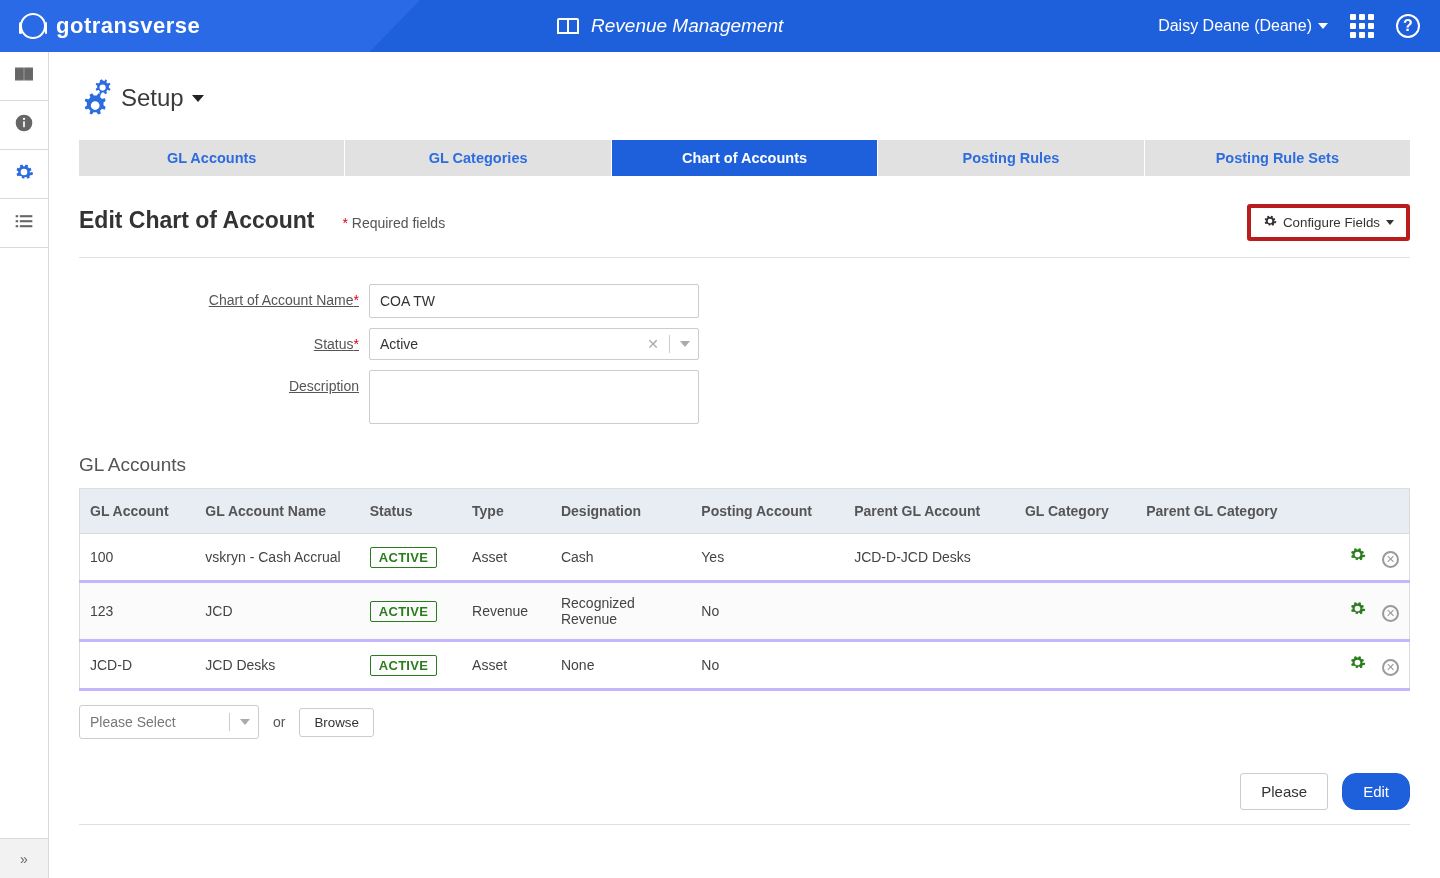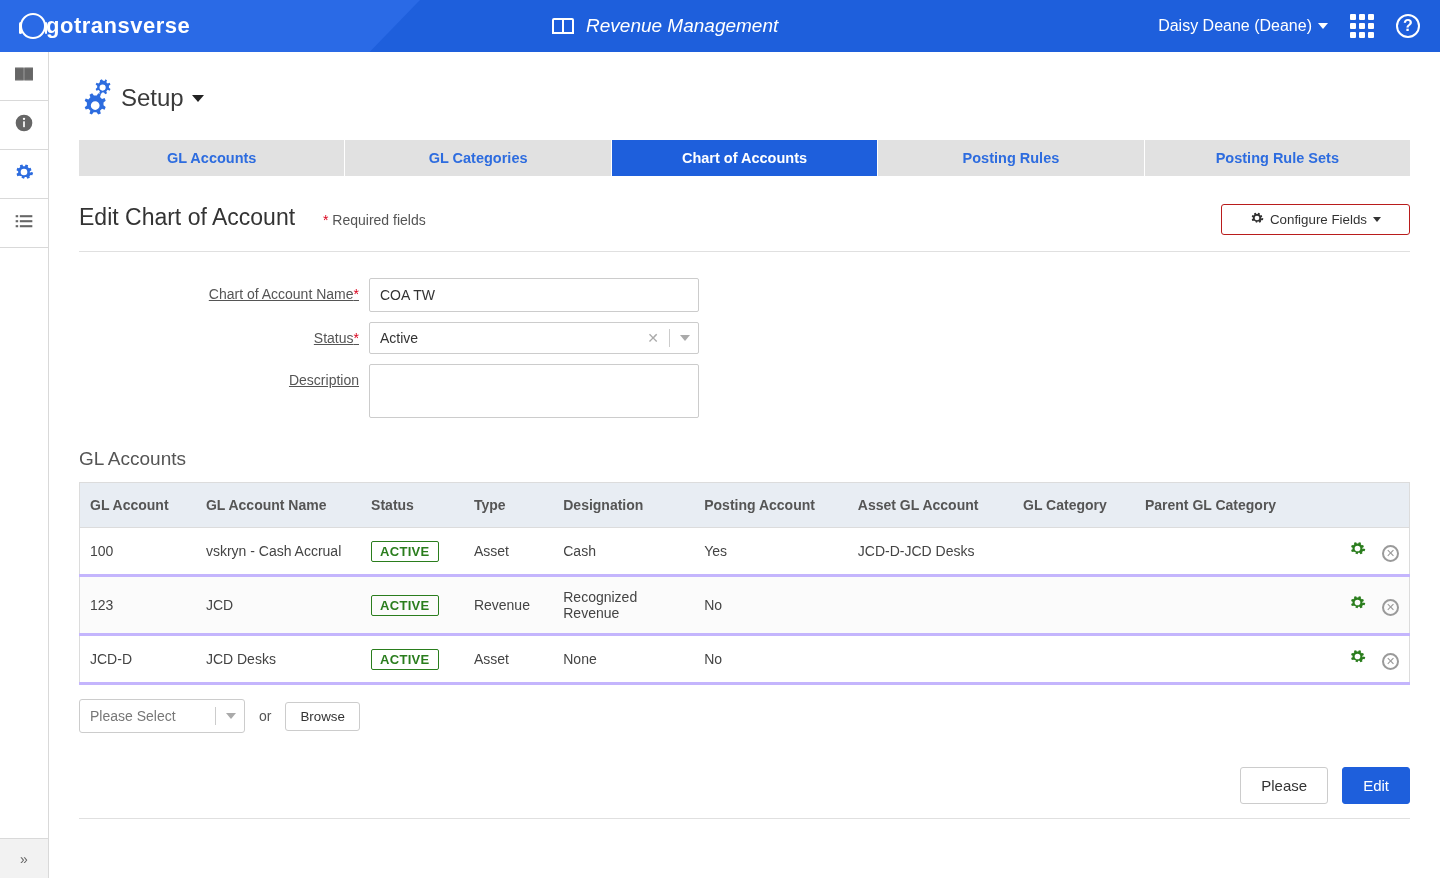--- a/index.html
+++ b/index.html
@@ -47,21 +47,21 @@
   .header::before {
     content: "";
     position: absolute;
     left: 0; top: 0; bottom: 0;
     width: 420px;
     background: var(--blue-light);
     clip-path: polygon(0 0, 100% 0, 88% 100%, 0 100%);
     z-index: 0;
   }
   .header > * { position: relative; z-index: 1; }
-  .header-left { display: flex; align-items: center; font-size: 22px; font-weight: 600; letter-spacing: 0.5px;}
+  .header-left { display: flex; align-items: center; gap: 10px; font-size: 22px; font-weight: 600; letter-spacing: 0.5px;}
   .header-center { display: flex; align-items: center; gap: 12px; font-size: 19px; font-style: italic; font-weight: 500;}
   .header-right { display: flex; align-items: center; gap: 22px; font-size: 16px; margin-left: 18px; }
   .logo-mark { width: 26px; height: 26px; border: 2.5px solid #fff; border-radius: 50%; position: relative; }
   .logo-mark::before, .logo-mark::after {
     content: ""; position: absolute; background: #fff;
   }
   .logo-mark::before { width: 2.5px; height: 12px; left: -3px; top: 7px; border-radius: 2px;}
   .logo-mark::after  { width: 2.5px; height: 12px; right: -3px; top: 7px; border-radius: 2px;}
   .book-icon { width: 22px; height: 16px; border: 2px solid #fff; border-radius: 2px 2px 0 0; position: relative; }
   .book-icon::after { content:""; position:absolute; width:2px; background:#fff; top:0; bottom:0; left:50%; transform:translateX(-50%);}
@@ -118,27 +118,27 @@
     font-weight:600;
     font-size: 14.5px;
     cursor:pointer;
     border-right: 1px solid #fff;
   }
   .tab:last-child { border-right: none; }
   .tab.active { background: var(--blue); color:#fff; }
 
   
   .section-head { display:flex; justify-content:space-between; align-items: baseline; padding: 28px 0 16px 0; border-bottom: 1px solid #e0e0e0;}
-  .section-title { font-size: 23px; font-weight: 400; color:#333; margin-right: 24px;}
+  .section-title { font-size: 23px; font-weight: 700; color:#333; margin-right: 24px;}
   .required-note { color:#555; font-size: 14px;}
   .required-star { color: #d9001b; }
   .configure-btn {
-    border: 1px solid #b91c1c;
+    border: 4px solid #b91c1c;
     background:#fff;
-    padding: 6px 28px;
+    padding: 6px 12px;
     border-radius: 3px;
     display:flex; align-items:center; gap:6px;
     cursor:pointer;
     color:#333;
   }
   .configure-btn .caret-down-dark { border-top-color:#333; border-left-width:4px; border-right-width:4px; border-top-width:5px;}
 
   
   .form { margin: 26px 0 30px 0; }
   .form-row { display:flex; align-items:flex-start; margin-bottom: 10px;}
@@ -200,21 +200,21 @@
   .row-actions .action { display:inline-flex; align-items:center; justify-content:center; margin-left:12px; cursor:pointer;}
   .cog-green { color: var(--green); }
   .delete-circle {
     width: 17px; height: 17px; border: 2px solid #9a9a9a; border-radius:50%;
     display:inline-flex; align-items:center; justify-content:center; color:#9a9a9a; font-size:11px; line-height:1;
   }
 
   
   .below-table { display:flex; align-items:center; gap: 14px; margin-top: 14px;}
   .small-select {
-    width: 166px;
+    width: 180px;
     border: 1px solid var(--border);
     border-radius: 3px;
     padding: 7px 8px 7px 10px;
     color:#777;
     display:flex; align-items:center; justify-content:space-between;
     cursor:pointer;
     background:#fff;
   }
   .small-select .controls { display:flex; align-items:center; gap:10px;}
   .small-select .div { width:1px; height:18px; background:#ccc;}
@@ -227,21 +227,21 @@
   .form-footer { display:flex; justify-content:flex-end; gap: 14px; padding: 34px 0 8px 0; border-top: none;}
   .btn {
     padding: 9px 20px;
     border-radius: 3px;
     font-size: 15px;
     cursor:pointer;
     border: 1px solid #ccc;
     background:#fff;
     color:#333;
   }
-  .btn.primary { background: var(--blue); color:#fff; border-color: var(--blue);}
+  .btn.primary { background: var(--blue); color:#fff; border-color: var(--blue); border-radius: 14px;}
   .content-divider { border-top:1px solid #e0e0e0; margin-top: 6px;}
 
   
   .gear-svg { width: 42px; height: 42px; }
   .gear-small { width: 20px; height: 20px; }
   .gear-row { width: 17px; height: 17px; flex: none;}
 </style>
 </head>
 <body>
 
@@ -395,21 +395,21 @@
 
       <table class="grid">
         <thead>
           <tr>
             <th>GL Account</th>
             <th>GL Account Name</th>
             <th>Status</th>
             <th>Type</th>
             <th>Designation</th>
             <th>Posting Account</th>
-            <th>Asset GL Account</th>
+            <th>Parent GL Account</th>
             <th>GL Category</th>
             <th>Parent GL Category</th>
             <th></th>
           </tr>
         </thead>
         <tbody id="table-body">
             <tr>
     <td>100</td>
     <td style="max-width:130px">vskryn - Cash Accrual</td>
     <td><span class="status-pill">ACTIVE</span></td>

